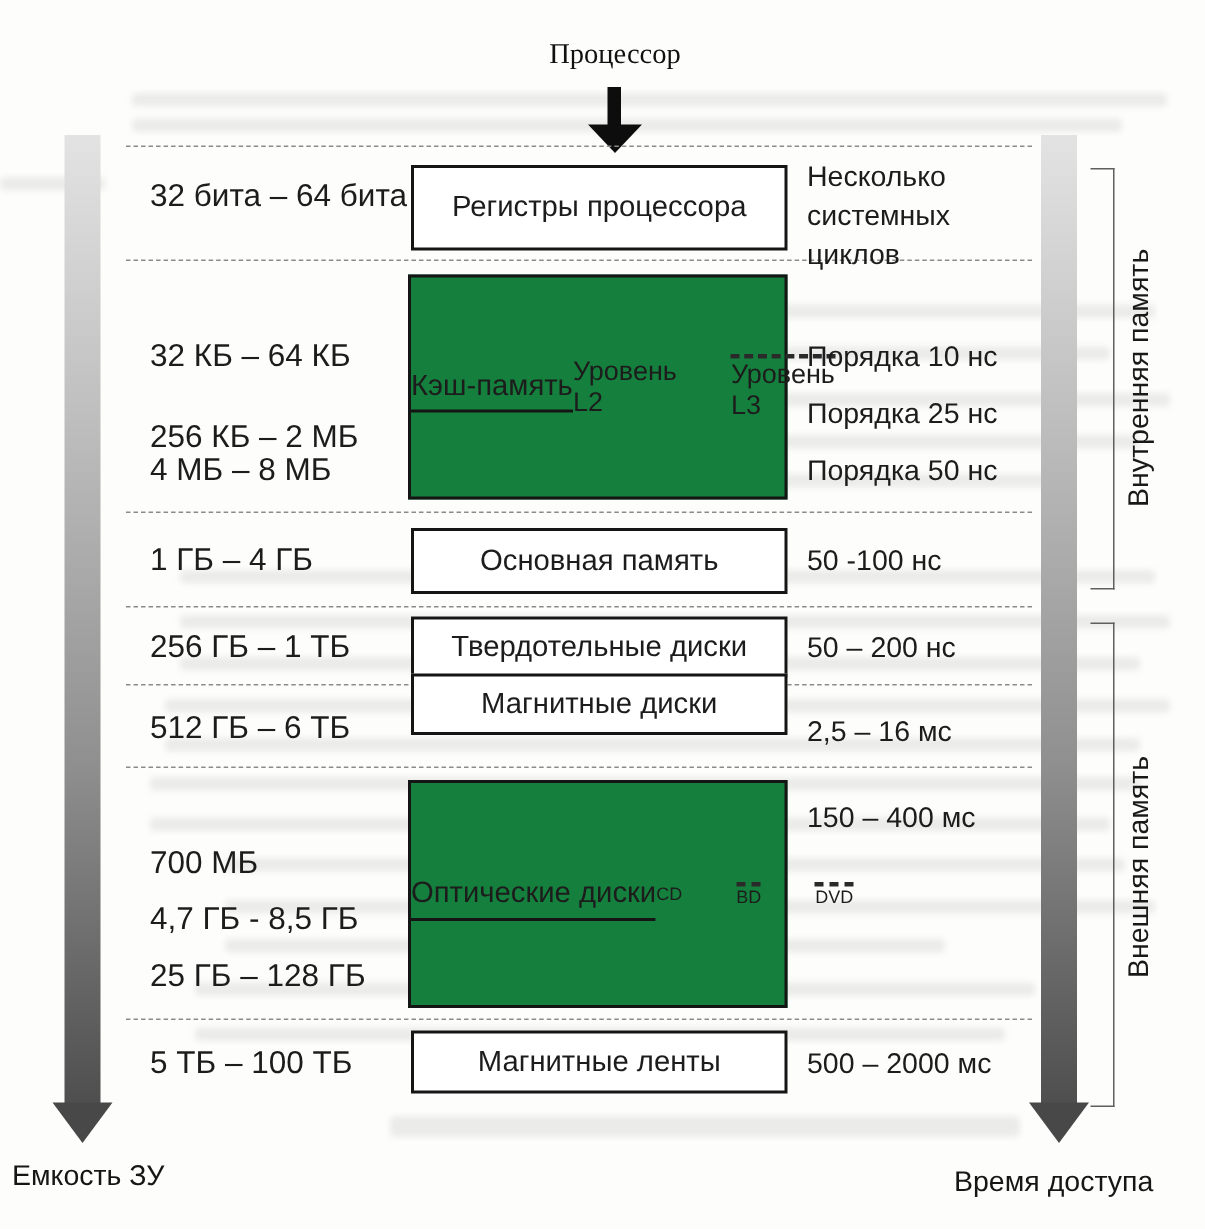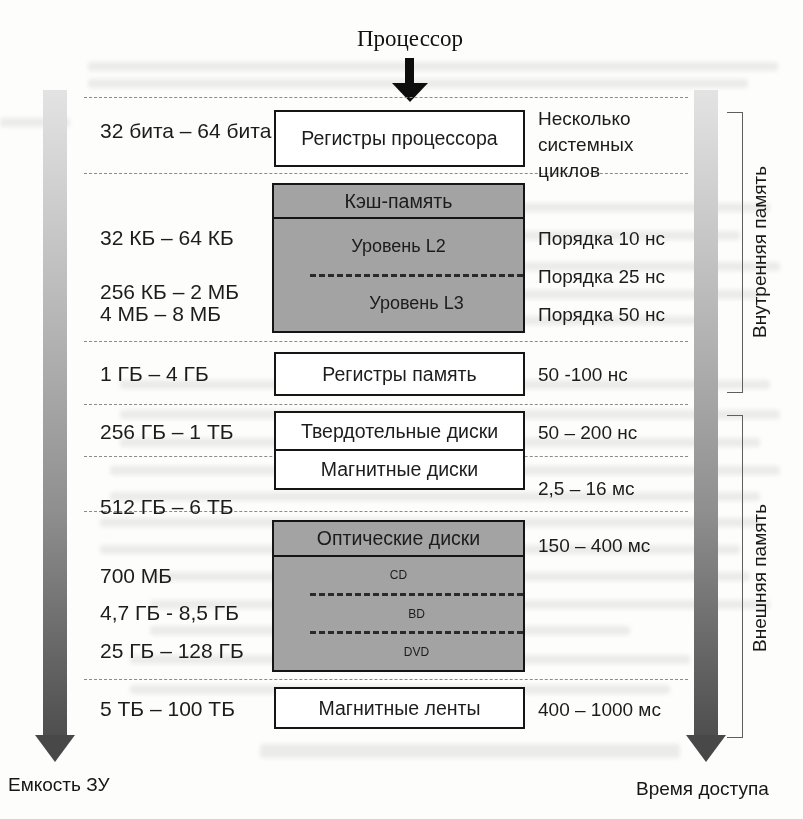--- a/index.html
+++ b/index.html
@@ -17,21 +17,21 @@
     position:absolute;height:9px;
     background:rgba(110,110,110,0.12);
     filter:blur(2.2px);
     border-radius:3px;
     z-index:0;
   }
   .layer{position:absolute;inset:0;z-index:1;}
   .proc-label{
     position:absolute;left:300px;top:26px;width:220px;
     text-align:center;font-family:"Liberation Serif", serif;
-    font-size:23px;color:#111;
+    font-size:19px;color:#111;
   }
   .proc-arrow-shaft{position:absolute;left:405px;top:58px;width:9px;height:27px;background:#0d0d0d;}
   .proc-arrow-head{
     position:absolute;left:392px;top:83px;width:0;height:0;
     border-left:18px solid transparent;border-right:18px solid transparent;
     border-top:19px solid #0d0d0d;
   }
   .dash-sep{
     position:absolute;left:84px;width:604px;height:0;
     border-top:1.6px dashed #8b8b8b;
@@ -46,22 +46,22 @@
   }
   .membox{
     position:absolute;left:274px;width:251px;
     background:#fff;border:2.6px solid #151515;
     box-sizing:border-box;
     display:flex;align-items:center;justify-content:center;
     font-size:19.5px;text-align:center;
   }
   .stackbox{
     position:absolute;left:272px;width:253px;
-    background:#a3a3a3;border:2.8px solid #151515;
-    box-sizing:border-box;display:flex;flex-direction:column;
+    background:#15803d;border:2.8px solid #151515;
+    box-sizing:border-box;display:flex;flex-direction:row;align-items:center;
   }
   .stackbox .hdr{
     flex:0 0 auto;display:flex;align-items:center;justify-content:center;
     border-bottom:2.6px solid #151515;font-size:19.5px;
   }
   .stackbox .lvl{
     flex:1 1 0;display:flex;align-items:center;justify-content:center;
     font-size:18px;
   }
   .stackbox .lvl + .lvl{border-top:3px dashed #2a2a2a;margin-left:36px;}
@@ -163,31 +163,31 @@
     </div>
     <div class="cap" style="top:226px;">32 КБ – 64 КБ</div>
     <div class="cap" style="top:264px;margin-top:16px;">256 КБ – 2 МБ</div>
     <div class="cap" style="top:302px;">4 МБ – 8 МБ</div>
     <div class="time" style="top:226px;">Порядка 10 нс</div>
     <div class="time" style="top:264px;">Порядка 25 нс</div>
     <div class="time" style="top:302px;">Порядка 50 нс</div>
 
     <div class="cap" style="top:362px;">1 ГБ – 4 ГБ</div>
     <div class="membox" style="top:352px;height:44px;">
-      <span>Регистры память</span>
+      <span>Основная память</span>
     </div>
     <div class="time" style="top:362px;">50 -100 нс</div>
 
     <div class="cap" style="top:420px;">256 ГБ – 1 ТБ</div>
     <div class="membox" style="top:411px;height:41px;">
       <span>Твердотельные диски</span>
     </div>
     <div class="time" style="top:420px;">50 – 200 нс</div>
 
-    <div class="cap" style="top:495px;">512 ГБ – 6 ТБ</div>
+    <div class="cap" style="top:474px;">512 ГБ – 6 ТБ</div>
     <div class="membox" style="top:449px;height:41px;">
       <span>Магнитные диски</span>
     </div>
     <div class="time" style="top:476px;">2,5 – 16 мс</div>
 
     <div class="stackbox" style="top:520px;height:152px;">
       <div class="hdr" style="height:33px;">
         <span>Оптические диски</span>
       </div>
       <div class="lvl small">
@@ -202,21 +202,21 @@
     </div>
     <div class="time" style="top:533px;">150 – 400 мс</div>
     <div class="cap" style="top:564px;">700 МБ</div>
     <div class="cap" style="top:601px;">4,7 ГБ - 8,5 ГБ</div>
     <div class="cap" style="top:639px;">25 ГБ – 128 ГБ</div>
 
     <div class="cap" style="top:697px;">5 ТБ – 100 ТБ</div>
     <div class="membox" style="top:687px;height:42px;">
       <span>Магнитные ленты</span>
     </div>
-    <div class="time" style="top:697px;">400 – 1000 мс</div>
+    <div class="time" style="top:697px;">500 – 2000 мс</div>
 
     <div class="bracket" style="top:112px;height:281px;"></div>
     <div class="v-label" style="top:142px;height:220px;">Внутренняя память</div>
 
     <div class="bracket" style="top:415px;height:323px;"></div>
     <div class="v-label" style="top:480px;height:195px;">Внешняя память</div>
 
   </div>
 </div>
 

